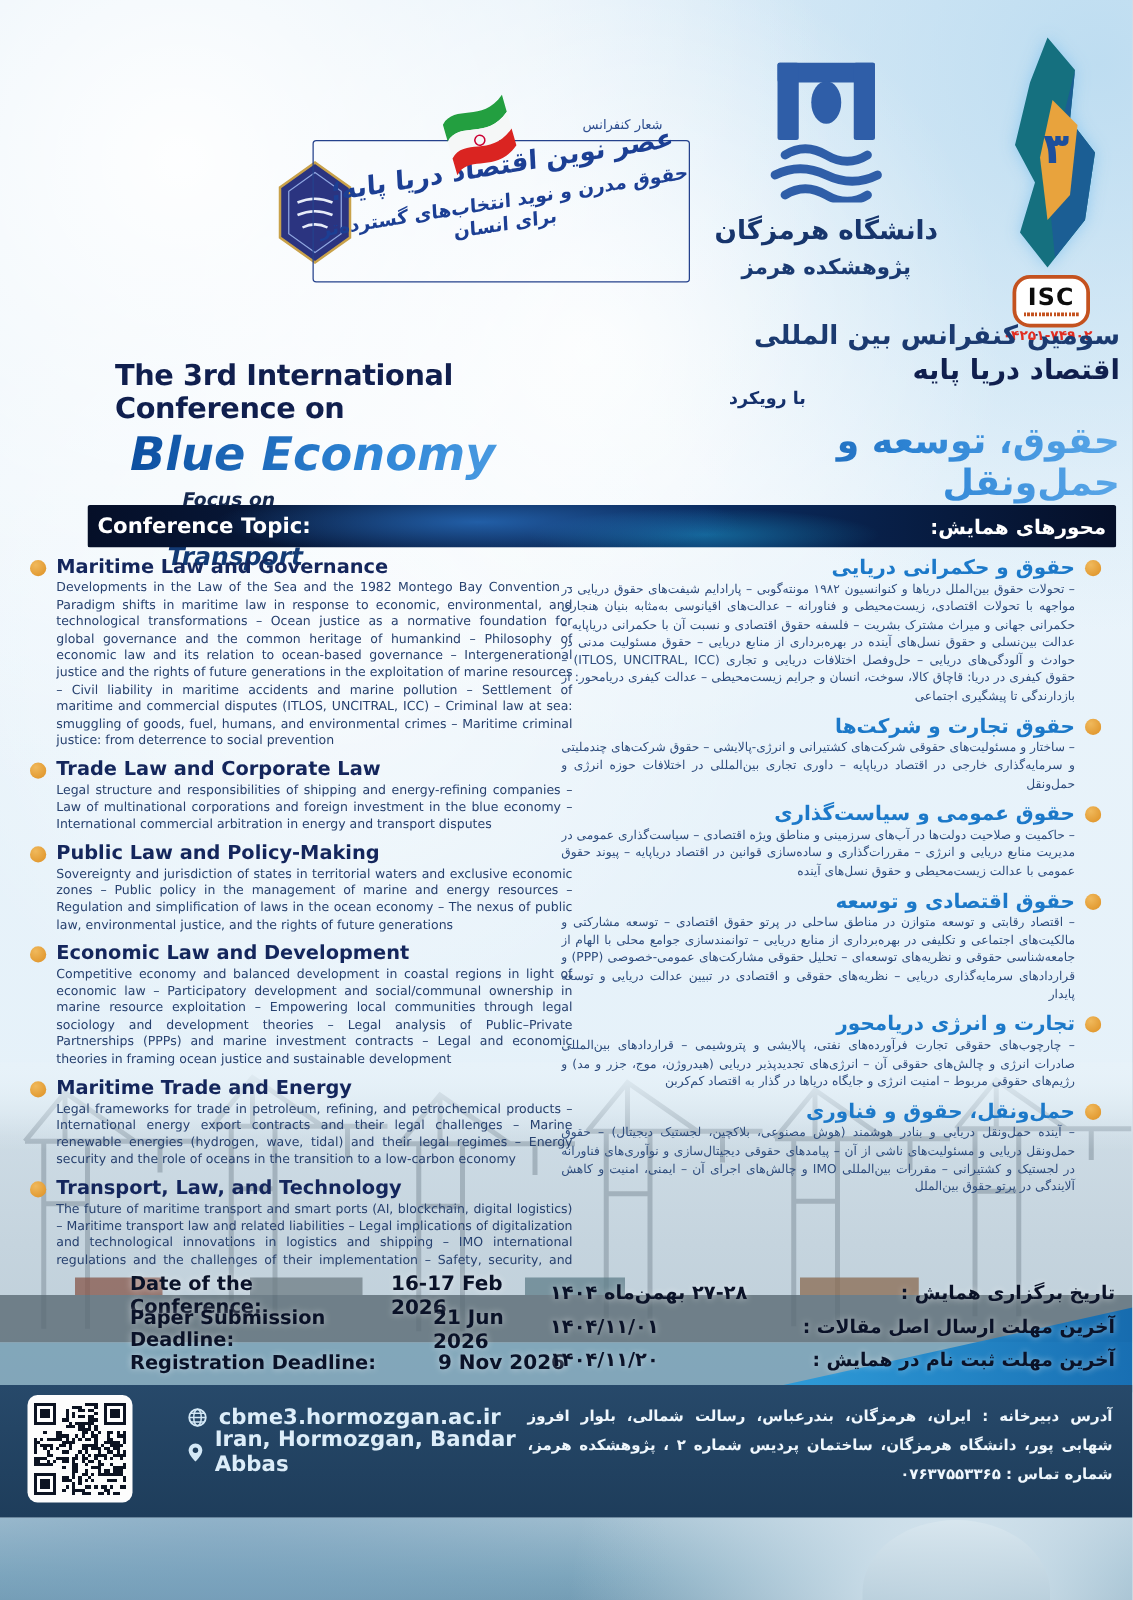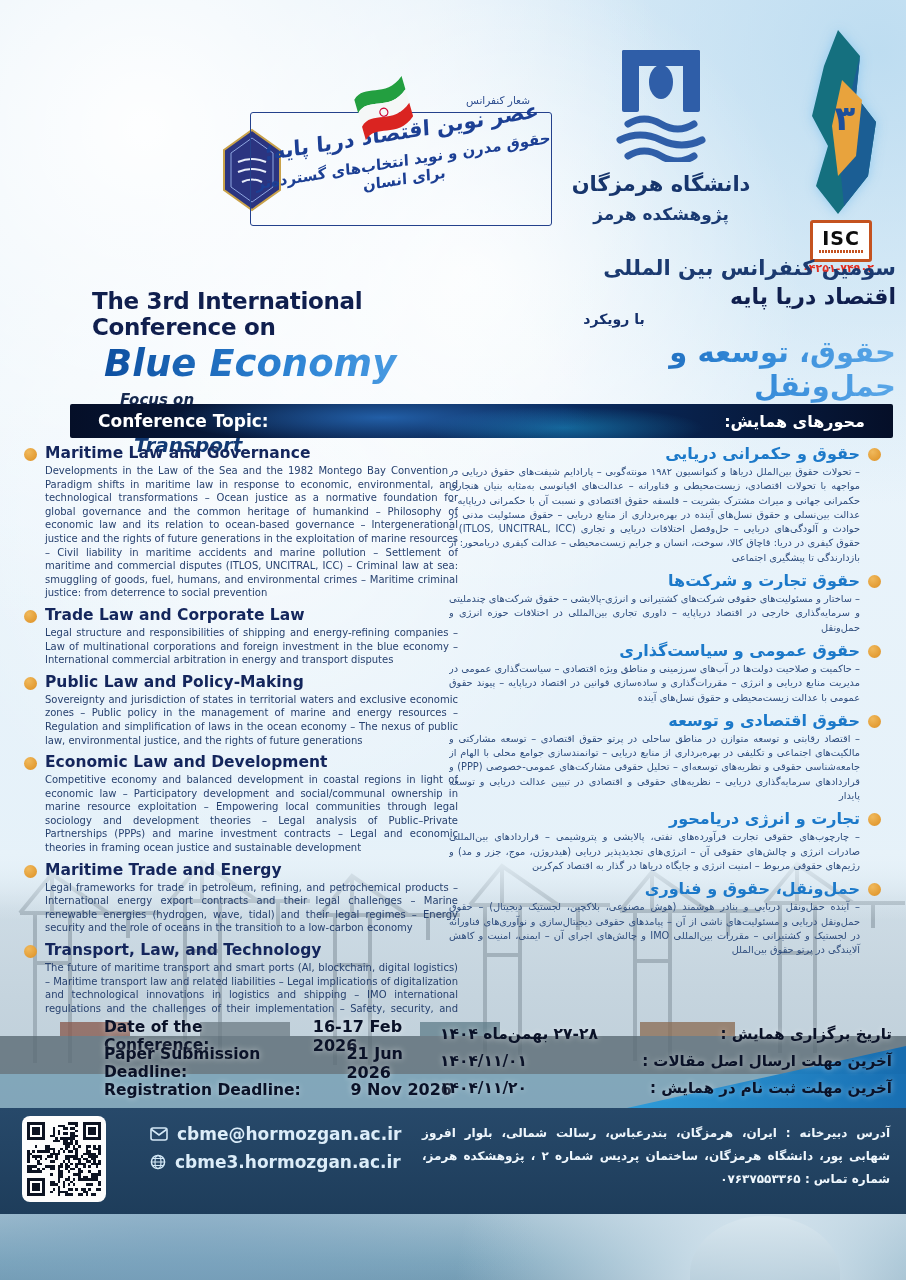--- a/index.html
+++ b/index.html
@@ -20,47 +20,47 @@
   .slogan-text{left:238px;top:120px;width:330px;transform:rotate(-9deg) skewX(-6deg);
     direction:rtl;text-align:center;color:#1c3f94;font-weight:bold;}
   .slogan-l1{font-size:21px;letter-spacing:.5px;}
   .slogan-l2{font-size:15px;margin-top:8px;}
   .slogan-label{left:466px;top:94px;font-size:10.5px;color:#2c4c8e;direction:rtl;}
   .flag{left:352px;top:72px;width:64px;height:74px;transform:rotate(-16deg);}
   .uni-logo{left:614px;top:50px;width:94px;height:112px;}
   .uni-name{left:548px;top:172px;width:226px;text-align:center;font-size:21px;font-weight:800;color:#17356c;direction:rtl;}
   .inst-name{left:548px;top:204px;width:226px;text-align:center;font-size:17px;font-weight:700;color:#1a3a72;direction:rtl;letter-spacing:1px;}
   .map3{left:798px;top:26px;width:98px;height:192px;filter:drop-shadow(0 0 6px rgba(140,200,240,.9));}
-  .isc-box{left:810px;top:220px;width:56px;height:36px;background:#fff;border:3px solid #c4521f;border-radius:3px;
+  .isc-box{left:810px;top:220px;width:56px;height:36px;background:#fff;border:3px solid #c4521f;border-radius:14px;
     display:flex;flex-direction:column;align-items:center;justify-content:center;}
   .isc-text{font-size:19px;font-weight:900;color:#0d0d0d;letter-spacing:1px;line-height:1;}
   .isc-strip{width:44px;height:3px;margin-top:2px;background:repeating-linear-gradient(90deg,#c4521f 0 2px,#fff 2px 3px);}
   .isc-code{left:792px;top:262px;width:92px;text-align:center;font-size:11px;font-weight:800;color:#e22c20;}
   
   .title-en{left:92px;top:288px;width:370px;}
   .ten1{font-size:23px;font-weight:800;color:#101f4e;letter-spacing:-.3px;}
   .ten2{font-size:37px;font-weight:800;font-style:italic;margin:2px 0 6px 12px;}
   .grad-text{color:#1a6fc4;}
   @supports ((-webkit-background-clip:text)){
     .grad-text{background:linear-gradient(90deg,#0d4fa0,#2f86d6 55%,#5aa7e8);-webkit-background-clip:text;background-clip:text;color:transparent;}
   }
-  .ten3{font-size:15px;font-style:italic;font-weight:600;color:#16294f;margin-left:28px;}
+  .ten3{font-size:15px;font-style:italic;font-weight:600;color:#16294f;margin-left:54px;}
   .ten4{font-size:20px;font-style:italic;font-weight:800;color:#123a74;margin-left:42px;}
   .title-fa{right:10px;top:256px;width:352px;direction:rtl;text-align:right;}
   .tfa1{font-size:21px;color:#1b3a70;font-weight:600;}
   .tfa2{font-size:22px;color:#101f4e;font-weight:800;margin-top:4px;margin-left:70px;}
   .tfa3{font-size:14px;color:#15306b;font-weight:600;margin-top:2px;margin-right:212px;text-align:center;}
   .tfa4{font-size:29px;font-weight:800;margin-top:8px;}
   
   .topic-bar{left:70px;top:404px;right:13px;height:34px;border-radius:2px;
     background:
       radial-gradient(ellipse 300px 40px at 38% 40%, rgba(40,110,190,.8), rgba(40,110,190,0) 70%),
       radial-gradient(ellipse 200px 30px at 60% 70%, rgba(30,160,210,.5), rgba(30,160,210,0) 70%),
       linear-gradient(90deg,#050f28,#0a2450 45%,#0a2c60 60%,#050f28);
-    display:flex;align-items:center;justify-content:space-between;padding:0 28px;box-sizing:border-box;}
+    display:flex;align-items:center;justify-content:space-between;padding:0 8px;box-sizing:border-box;}
   .tb-en{font-size:17px;font-weight:800;color:#fff;}
   .tb-fa{font-size:16px;font-weight:800;color:#fff;direction:rtl;}
   
   .col{top:444px;height:572px;overflow:hidden;}
   .col-en{left:24px;width:434px;}
   .col-fa{left:449px;width:432px;direction:rtl;}
   .topic{display:flex;gap:8px;margin-bottom:6px;}
   .bullet{flex:0 0 13px;width:13px;height:13px;border-radius:50%;margin-top:4px;
     background:radial-gradient(circle at 35% 30%,#f0b95c,#dd8f22);}
   .tcontent{flex:1;min-width:0;}
@@ -610,34 +610,34 @@
           <rect x="21" y="28" width="1" height="1"></rect>
           <rect x="23" y="28" width="1" height="1"></rect>
           <rect x="25" y="28" width="1" height="1"></rect>
           <rect x="26" y="28" width="1" height="1"></rect>
         </g>
       </svg>
   </div>
 
   <div class="abs contacts">
     <div class="crow">
-      <svg width="18" height="14" viewBox="0 0 18 14">
-          <rect x="1" y="1" width="16" height="12" rx="2" fill="none" stroke="#d3e8f6" stroke-width="1.6"></rect>
-          <path d="M1.5 2.5 L9 8 L16.5 2.5" fill="none" stroke="#d3e8f6" stroke-width="1.6"></path>
-        </svg>
-      <span class="txt">cbme@hormozgan.ac.ir</span>
-    </div>
-    <div class="crow">
       <svg width="16" height="16" viewBox="0 0 16 16">
           <circle cx="8" cy="8" r="6.6" fill="none" stroke="#d3e8f6" stroke-width="1.5"></circle>
           <ellipse cx="8" cy="8" rx="3" ry="6.6" fill="none" stroke="#d3e8f6" stroke-width="1.2"></ellipse>
           <path d="M1.4 8 H14.6 M2.4 4.5 H13.6 M2.4 11.5 H13.6" stroke="#d3e8f6" stroke-width="1.2"></path>
         </svg>
       <span class="txt">cbme3.hormozgan.ac.ir</span>
     </div>
+    <div class="crow">
+      <svg width="14" height="18" viewBox="0 0 14 18">
+          <path d="M7 1 C3.7 1 1 3.7 1 7 C1 11.5 7 17 7 17 C7 17 13 11.5 13 7 C13 3.7 10.3 1 7 1 Z" fill="#d3e8f6"></path>
+          <circle cx="7" cy="7" r="2.4" fill="#1e3d5b"></circle>
+        </svg>
+      <span class="txt">Iran, Hormozgan, Bandar Abbas</span>
+    </div>
   </div>
 
   <div class="abs address">آدرس دبیرخانه : ایران، هرمزگان، بندرعباس، رسالت شمالی، بلوار افروز شهابی پور، دانشگاه هرمزگان، ساختمان پردیس شماره ۲ ، پژوهشکده هرمز، شماره تماس : ۰۷۶۳۷۵۵۳۳۶۵</div>
 
   <div class="abs sea"></div>
   <div class="bow"></div>
 
 </div>
 
 </body></html>

